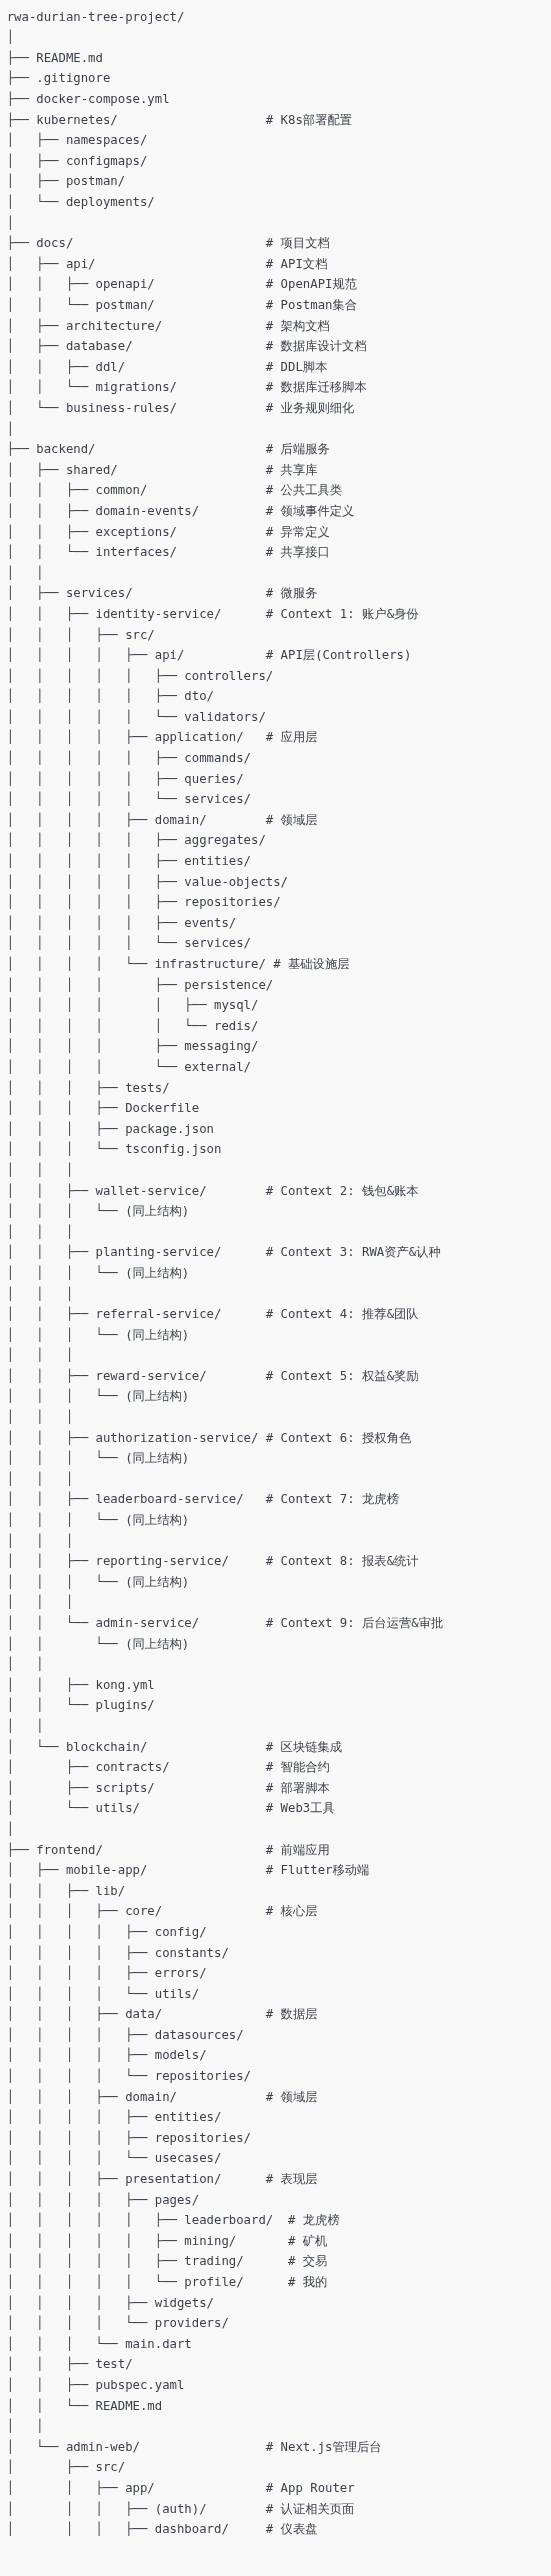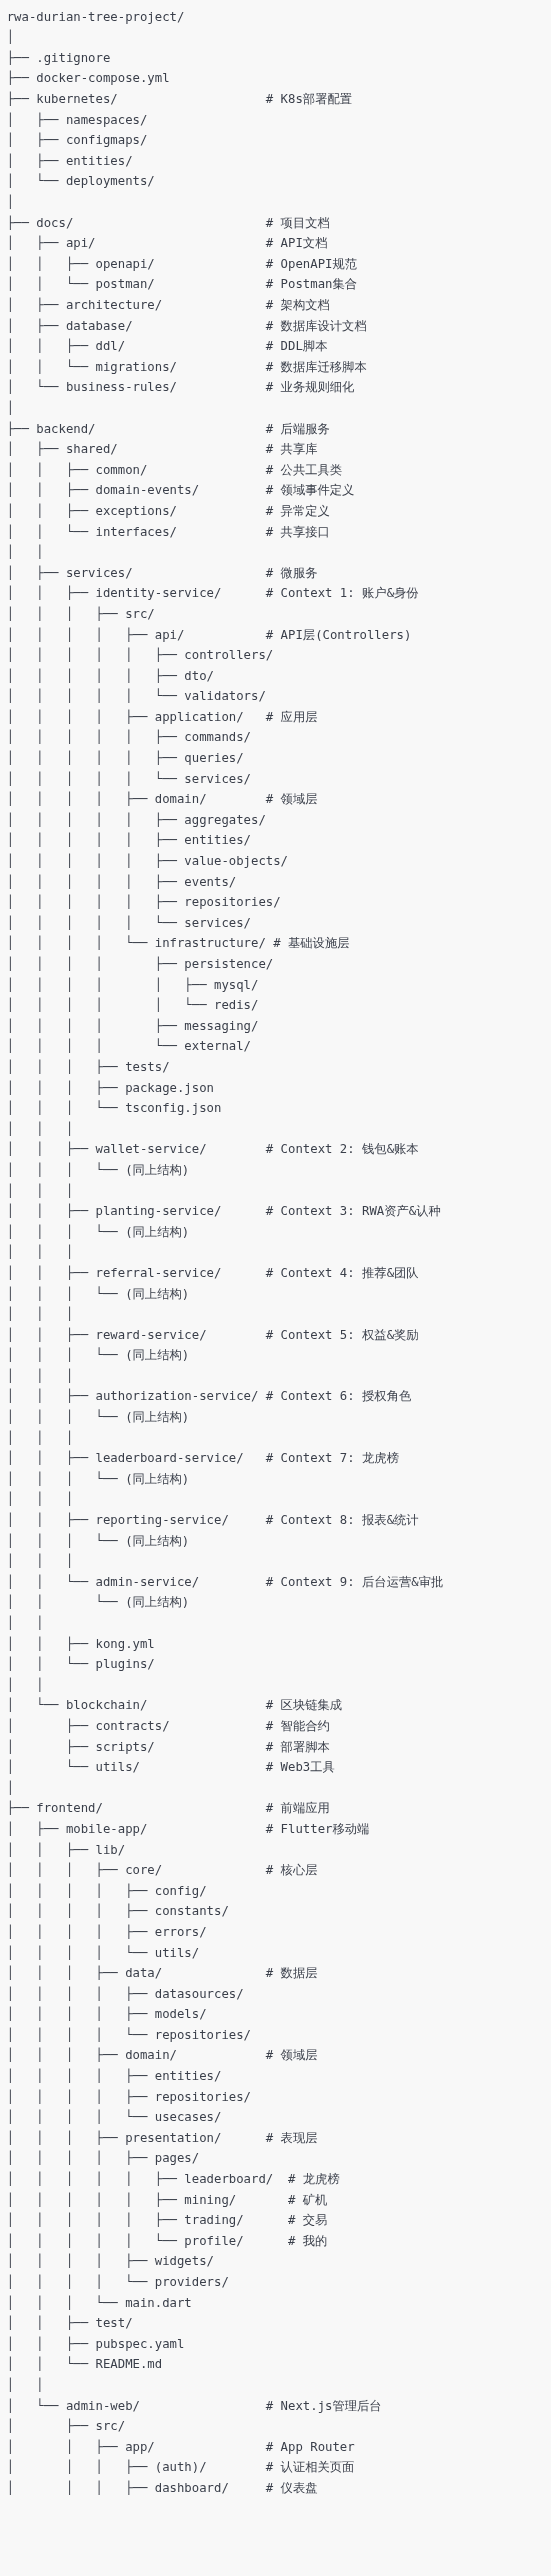--- a/index.html
+++ b/index.html
@@ -20,26 +20,27 @@
     height:20.6px;
   }
   .line span{white-space:pre;}
 </style>
 </head>
 <body>
 
 <div class="tree" id="tree">
     <div class="line"><span>rwa-durian-tree-project/</span></div>
     <div class="line"><span>│</span></div>
+    <div class="line"><span>├── README.md</span></div>
     <div class="line"><span>├── .gitignore</span></div>
     <div class="line"><span>├── docker-compose.yml</span></div>
     <div class="line"><span>├── kubernetes/                    </span><span># K8s部署配置</span></div>
     <div class="line"><span>│   ├── namespaces/</span></div>
     <div class="line"><span>│   ├── configmaps/</span></div>
-    <div class="line"><span>│   ├── entities/</span></div>
+    <div class="line"><span>│   ├── postman/</span></div>
     <div class="line"><span>│   └── deployments/</span></div>
     <div class="line"><span>│</span></div>
     <div class="line"><span>├── docs/                          </span><span># 项目文档</span></div>
     <div class="line"><span>│   ├── api/                       </span><span># API文档</span></div>
     <div class="line"><span>│   │   ├── openapi/               </span><span># OpenAPI规范</span></div>
     <div class="line"><span>│   │   └── postman/               </span><span># Postman集合</span></div>
     <div class="line"><span>│   ├── architecture/              </span><span># 架构文档</span></div>
     <div class="line"><span>│   ├── database/                  </span><span># 数据库设计文档</span></div>
     <div class="line"><span>│   │   ├── ddl/                   </span><span># DDL脚本</span></div>
     <div class="line"><span>│   │   └── migrations/            </span><span># 数据库迁移脚本</span></div>
@@ -60,30 +61,31 @@
     <div class="line"><span>│   │   │   │   │   ├── dto/</span></div>
     <div class="line"><span>│   │   │   │   │   └── validators/</span></div>
     <div class="line"><span>│   │   │   │   ├── application/   </span><span># 应用层</span></div>
     <div class="line"><span>│   │   │   │   │   ├── commands/</span></div>
     <div class="line"><span>│   │   │   │   │   ├── queries/</span></div>
     <div class="line"><span>│   │   │   │   │   └── services/</span></div>
     <div class="line"><span>│   │   │   │   ├── domain/        </span><span># 领域层</span></div>
     <div class="line"><span>│   │   │   │   │   ├── aggregates/</span></div>
     <div class="line"><span>│   │   │   │   │   ├── entities/</span></div>
     <div class="line"><span>│   │   │   │   │   ├── value-objects/</span></div>
+    <div class="line"><span>│   │   │   │   │   ├── repositories/</span></div>
     <div class="line"><span>│   │   │   │   │   ├── events/</span></div>
-    <div class="line"><span>│   │   │   │   │   ├── repositories/</span></div>
     <div class="line"><span>│   │   │   │   │   └── services/</span></div>
     <div class="line"><span>│   │   │   │   └── infrastructure/ </span><span># 基础设施层</span></div>
     <div class="line"><span>│   │   │   │       ├── persistence/</span></div>
     <div class="line"><span>│   │   │   │       │   ├── mysql/</span></div>
     <div class="line"><span>│   │   │   │       │   └── redis/</span></div>
     <div class="line"><span>│   │   │   │       ├── messaging/</span></div>
     <div class="line"><span>│   │   │   │       └── external/</span></div>
     <div class="line"><span>│   │   │   ├── tests/</span></div>
+    <div class="line"><span>│   │   │   ├── Dockerfile</span></div>
     <div class="line"><span>│   │   │   ├── package.json</span></div>
     <div class="line"><span>│   │   │   └── tsconfig.json</span></div>
     <div class="line"><span>│   │   │</span></div>
     <div class="line"><span>│   │   ├── wallet-service/        </span><span># Context 2: 钱包&amp;账本</span></div>
     <div class="line"><span>│   │   │   └── (同上结构)</span></div>
     <div class="line"><span>│   │   │</span></div>
     <div class="line"><span>│   │   ├── planting-service/      </span><span># Context 3: RWA资产&amp;认种</span></div>
     <div class="line"><span>│   │   │   └── (同上结构)</span></div>
     <div class="line"><span>│   │   │</span></div>
     <div class="line"><span>│   │   ├── referral-service/      </span><span># Context 4: 推荐&amp;团队</span></div>

